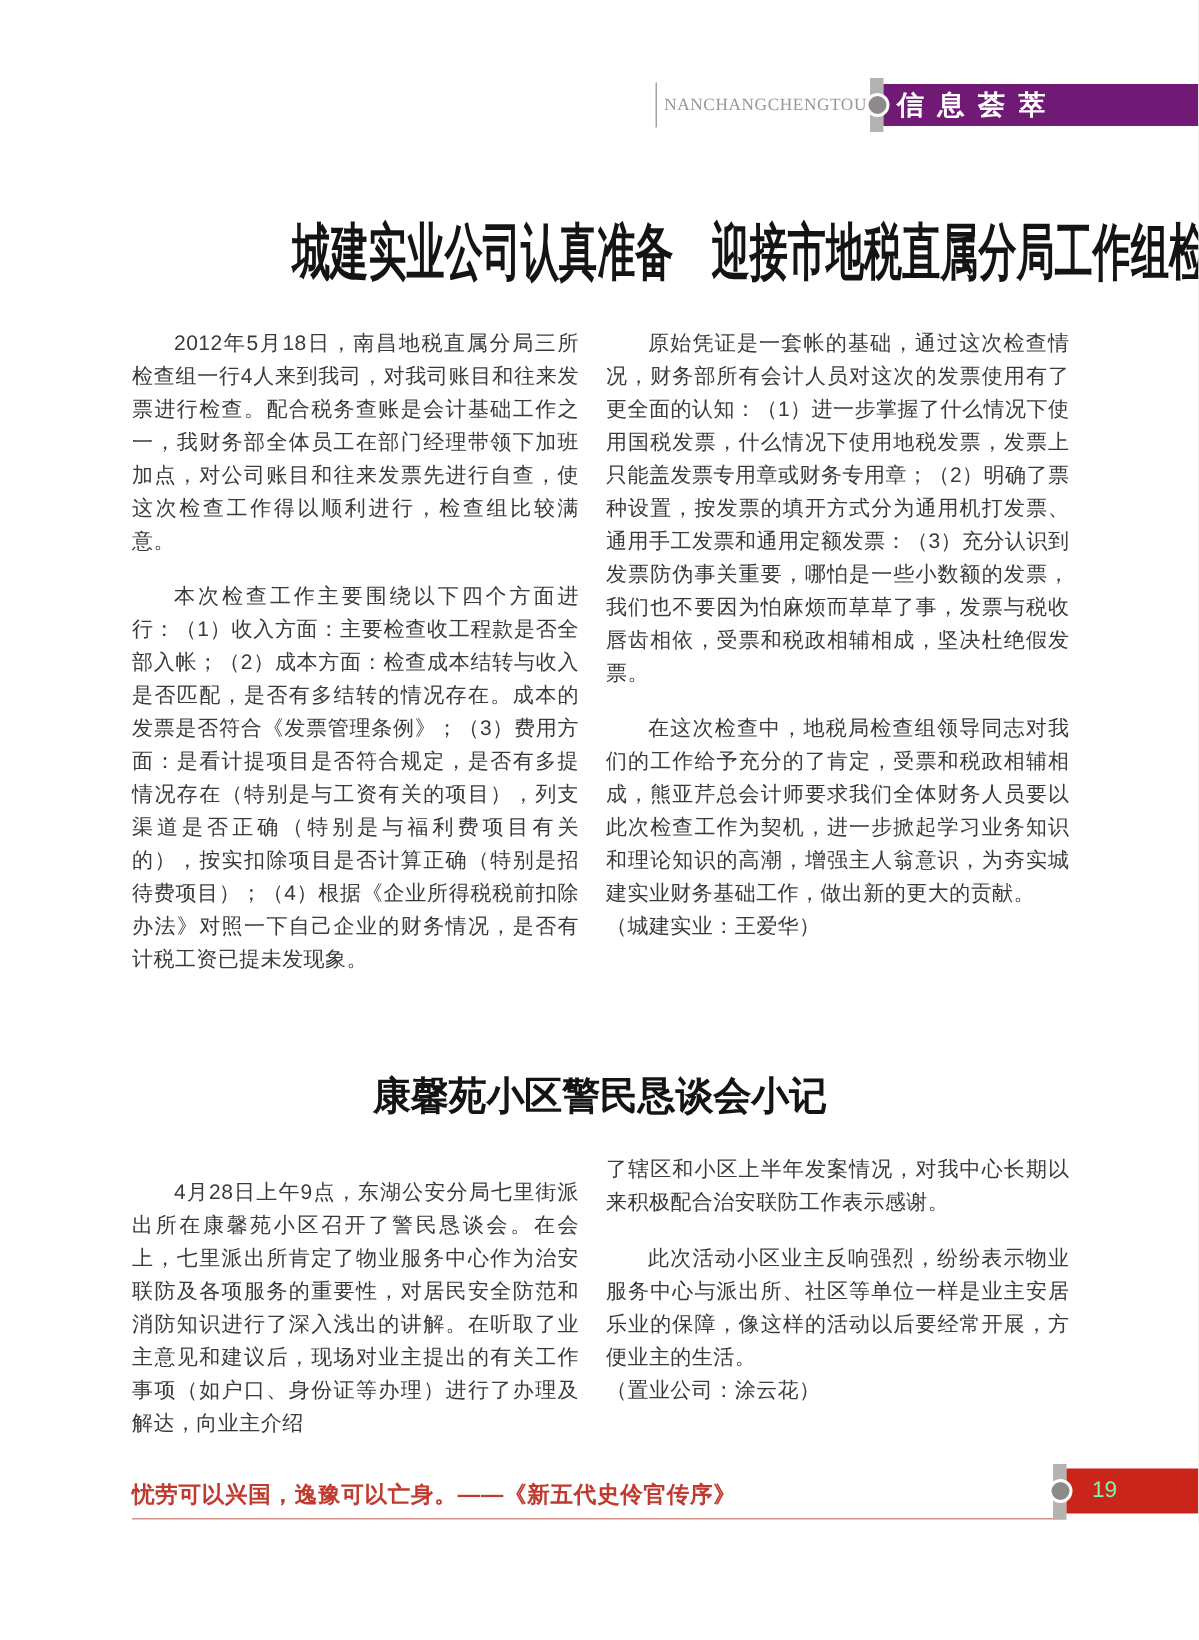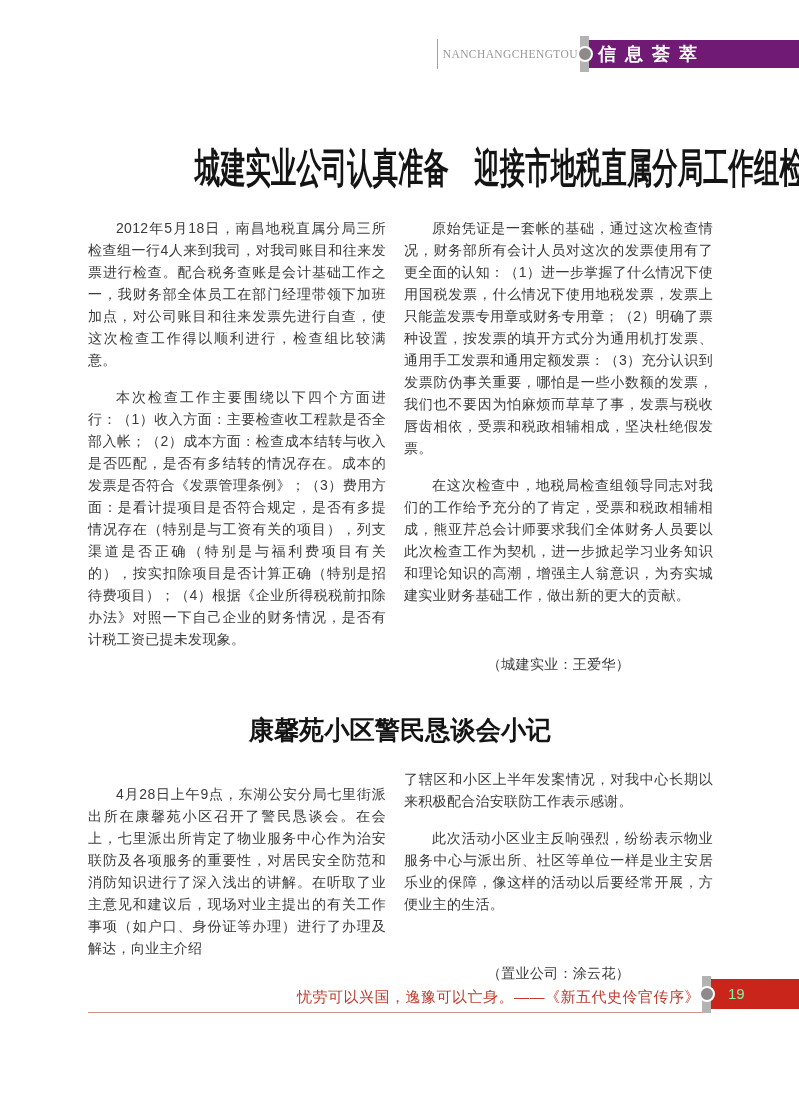--- a/index.html
+++ b/index.html
@@ -3,21 +3,21 @@
 <meta charset="utf-8">
 <style>
   * { margin:0; padding:0; box-sizing:border-box; }
   html,body { background:#e8e8e8; }
   .page {
     position:relative; width:799px; height:1093px; margin:0 auto;
     background:#ffffff; overflow:hidden;
     font-family:"Liberation Sans", sans-serif;
   }
   
-  .masthead { position:absolute; top:36px; left:0; width:673px; height:36px; }
+  .masthead { position:absolute; top:52px; left:0; width:673px; height:36px; }
   .brand-rule { position:absolute; left:437px; top:3px; width:1px; height:30px; background:#a5a1a1; }
   .brand {
     position:absolute; left:441px; top:0; width:137px; height:36px;
     line-height:36px; text-align:right;
     font-family:"Liberation Serif", serif; font-size:11.5px; letter-spacing:0.4px;
     color:#9a9696;
   }
   .mast-bar { position:absolute; left:580px; top:0; width:9px; height:36px; background:#b5b2b2; }
   .mast-banner {
     position:absolute; left:589px; top:4px; width:210px; height:28px;
@@ -41,25 +41,25 @@
   .a2-title .stretch { display:inline-block; transform:scaleX(0.97); transform-origin:center; }
   
   .body-block { position:absolute; left:88px; width:625px; color:#3a3a3a; }
   .a1-body { top:202px; }
   .a2-body { top:768px; }
   .col { position:absolute; top:0; font-size:14px; line-height:22px; letter-spacing:0.3px;
          text-align:justify; word-break:break-all; }
   .col-left  { left:0;  width:298px; }
   .col-right { left:316px; width:309px; }
   .para.indent { text-indent:2em;margin-top:15px; }
-  .byline { text-align:center; text-indent:0;margin-top:47px; }
+  .byline { text-align:left; text-indent:0; }
   
   .footer-quote {
     position:absolute; top:986px; left:88px; width:612px;
-    text-align:right; color:#bf3b2f; font-size:15px; font-weight:normal;
+    color:#bf3b2f; font-size:15px; font-weight:bold;
     letter-spacing:0.5px; line-height:22px; white-space:nowrap;
   }
   .footer-rule { position:absolute; top:1012px; left:88px; width:623px; height:1px; background:#d0918б; background:#d09186; }
   .footer-bar { position:absolute; left:702px; top:976px; width:9px; height:37px; background:#b5b2b2; }
   .footer-pagebox {
     position:absolute; left:711px; top:979px; width:88px; height:30px;
     background:#c9251a; color:#86efac; font-size:15px; line-height:30px;
     padding-left:17px;
   }
   .footer-circle {

